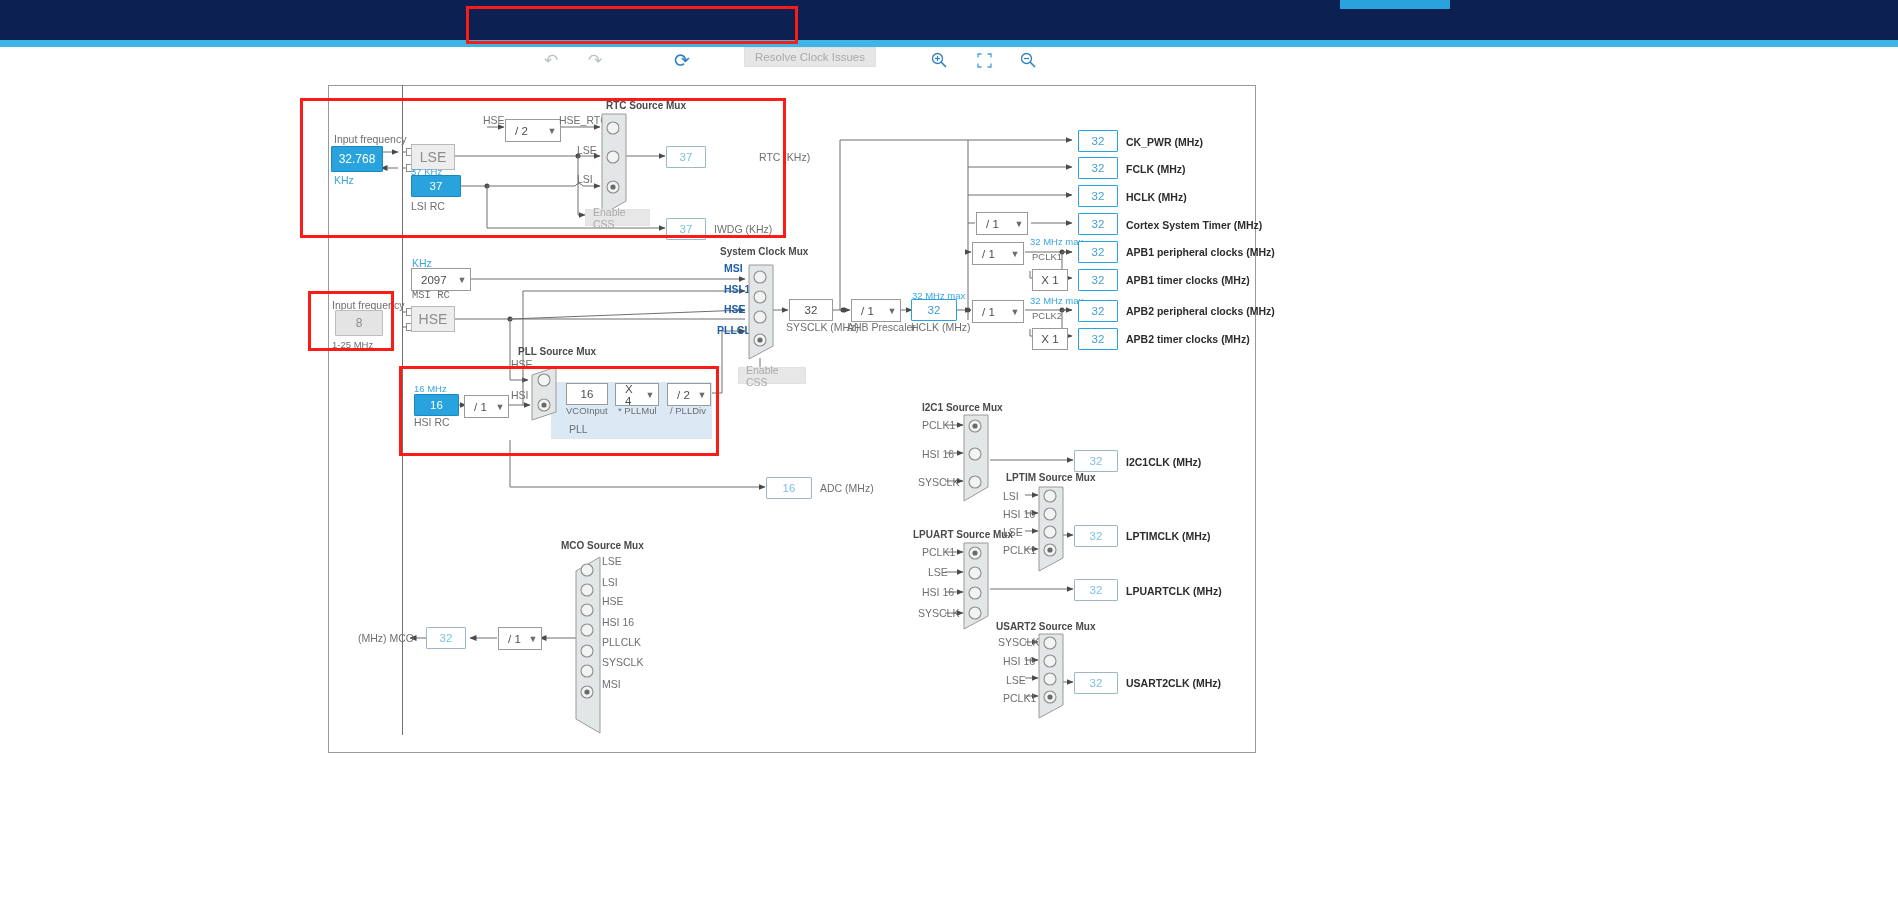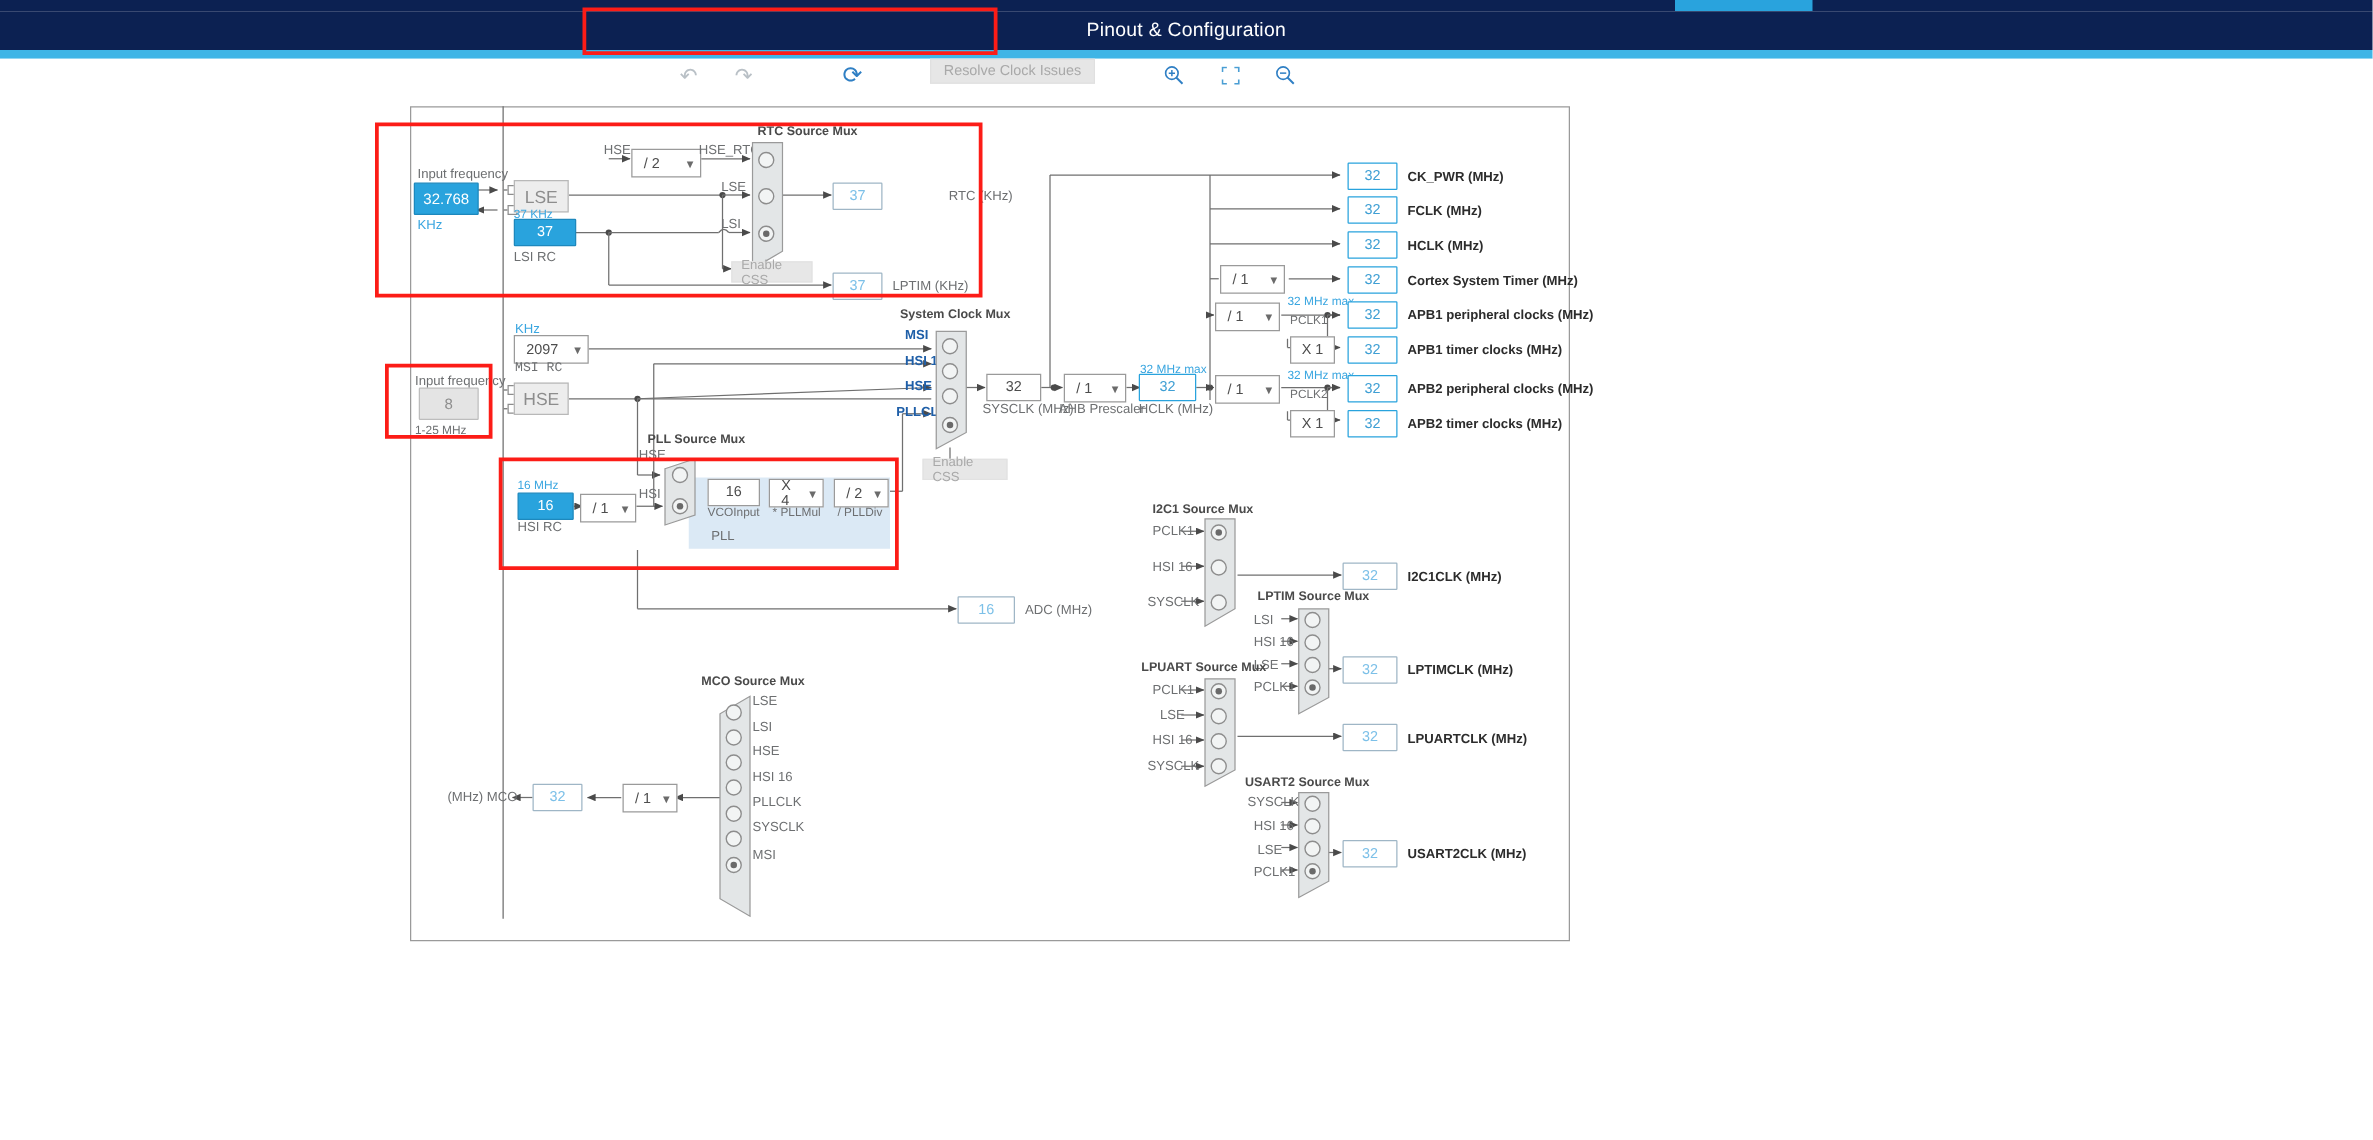--- a/index.html
+++ b/index.html
@@ -122,23 +122,20 @@
   .freqgroup{ position:absolute; }
 </style>
 </head>
 <body>
 
 <div id="top-strip">
   <div class="tsacc" style="left:1340px; width:110px;"></div>
 </div>
 
 <div id="tabbar">
-  <div class="tab">
-    <span>Pinout &amp; Configuration</span>
-  </div>
 </div>
 <div id="tabaccent"></div>
 <div id="tab-highlight"></div>
 
 <div id="toolbar"></div>
 <div class="tb-icon dim" style="left:538px;">↶</div>
 <div class="tb-icon dim" style="left:582px;">↷</div>
 <div class="tb-icon" style="left:669px; font-size:19px;">⟳</div>
 <div id="resolve-btn">
   <span>Resolve Clock Issues</span>
@@ -328,21 +325,21 @@
   </svg>
 </div>
 <div class="valbox" style="left:666px; top:146px; width:40px;">37</div>
 <div class="lbl" style="left:714px; top:151px;margin-left:45px;">RTC (KHz)</div>
 
 <div class="css-btn" style="left:585px; top:209px; width:65px;">
     <span>Enable CSS</span>
   </div>
 
 <div class="valbox" style="left:666px; top:218px; width:40px;">37</div>
-<div class="lbl" style="left:714px; top:223px;">LPTIM (KHz)</div>
+<div class="lbl" style="left:714px; top:223px;">IWDG (KHz)</div>
 
 <div class="redrect" style="left:300px; top:98px; width:486px; height:140px;"></div>
 
 <div class="lbl blue" style="left:412px; top:257px;">KHz</div>
 <div class="sel-input" style="left:411px; top:268px; width:60px;">
   <span class="cv">2097</span>
   <span class="chev">▼</span>
 </div>
 <div class="lbl" style="left:412px; top:289px;font-family:Liberation Mono, monospace;">MSI RC</div>
 

